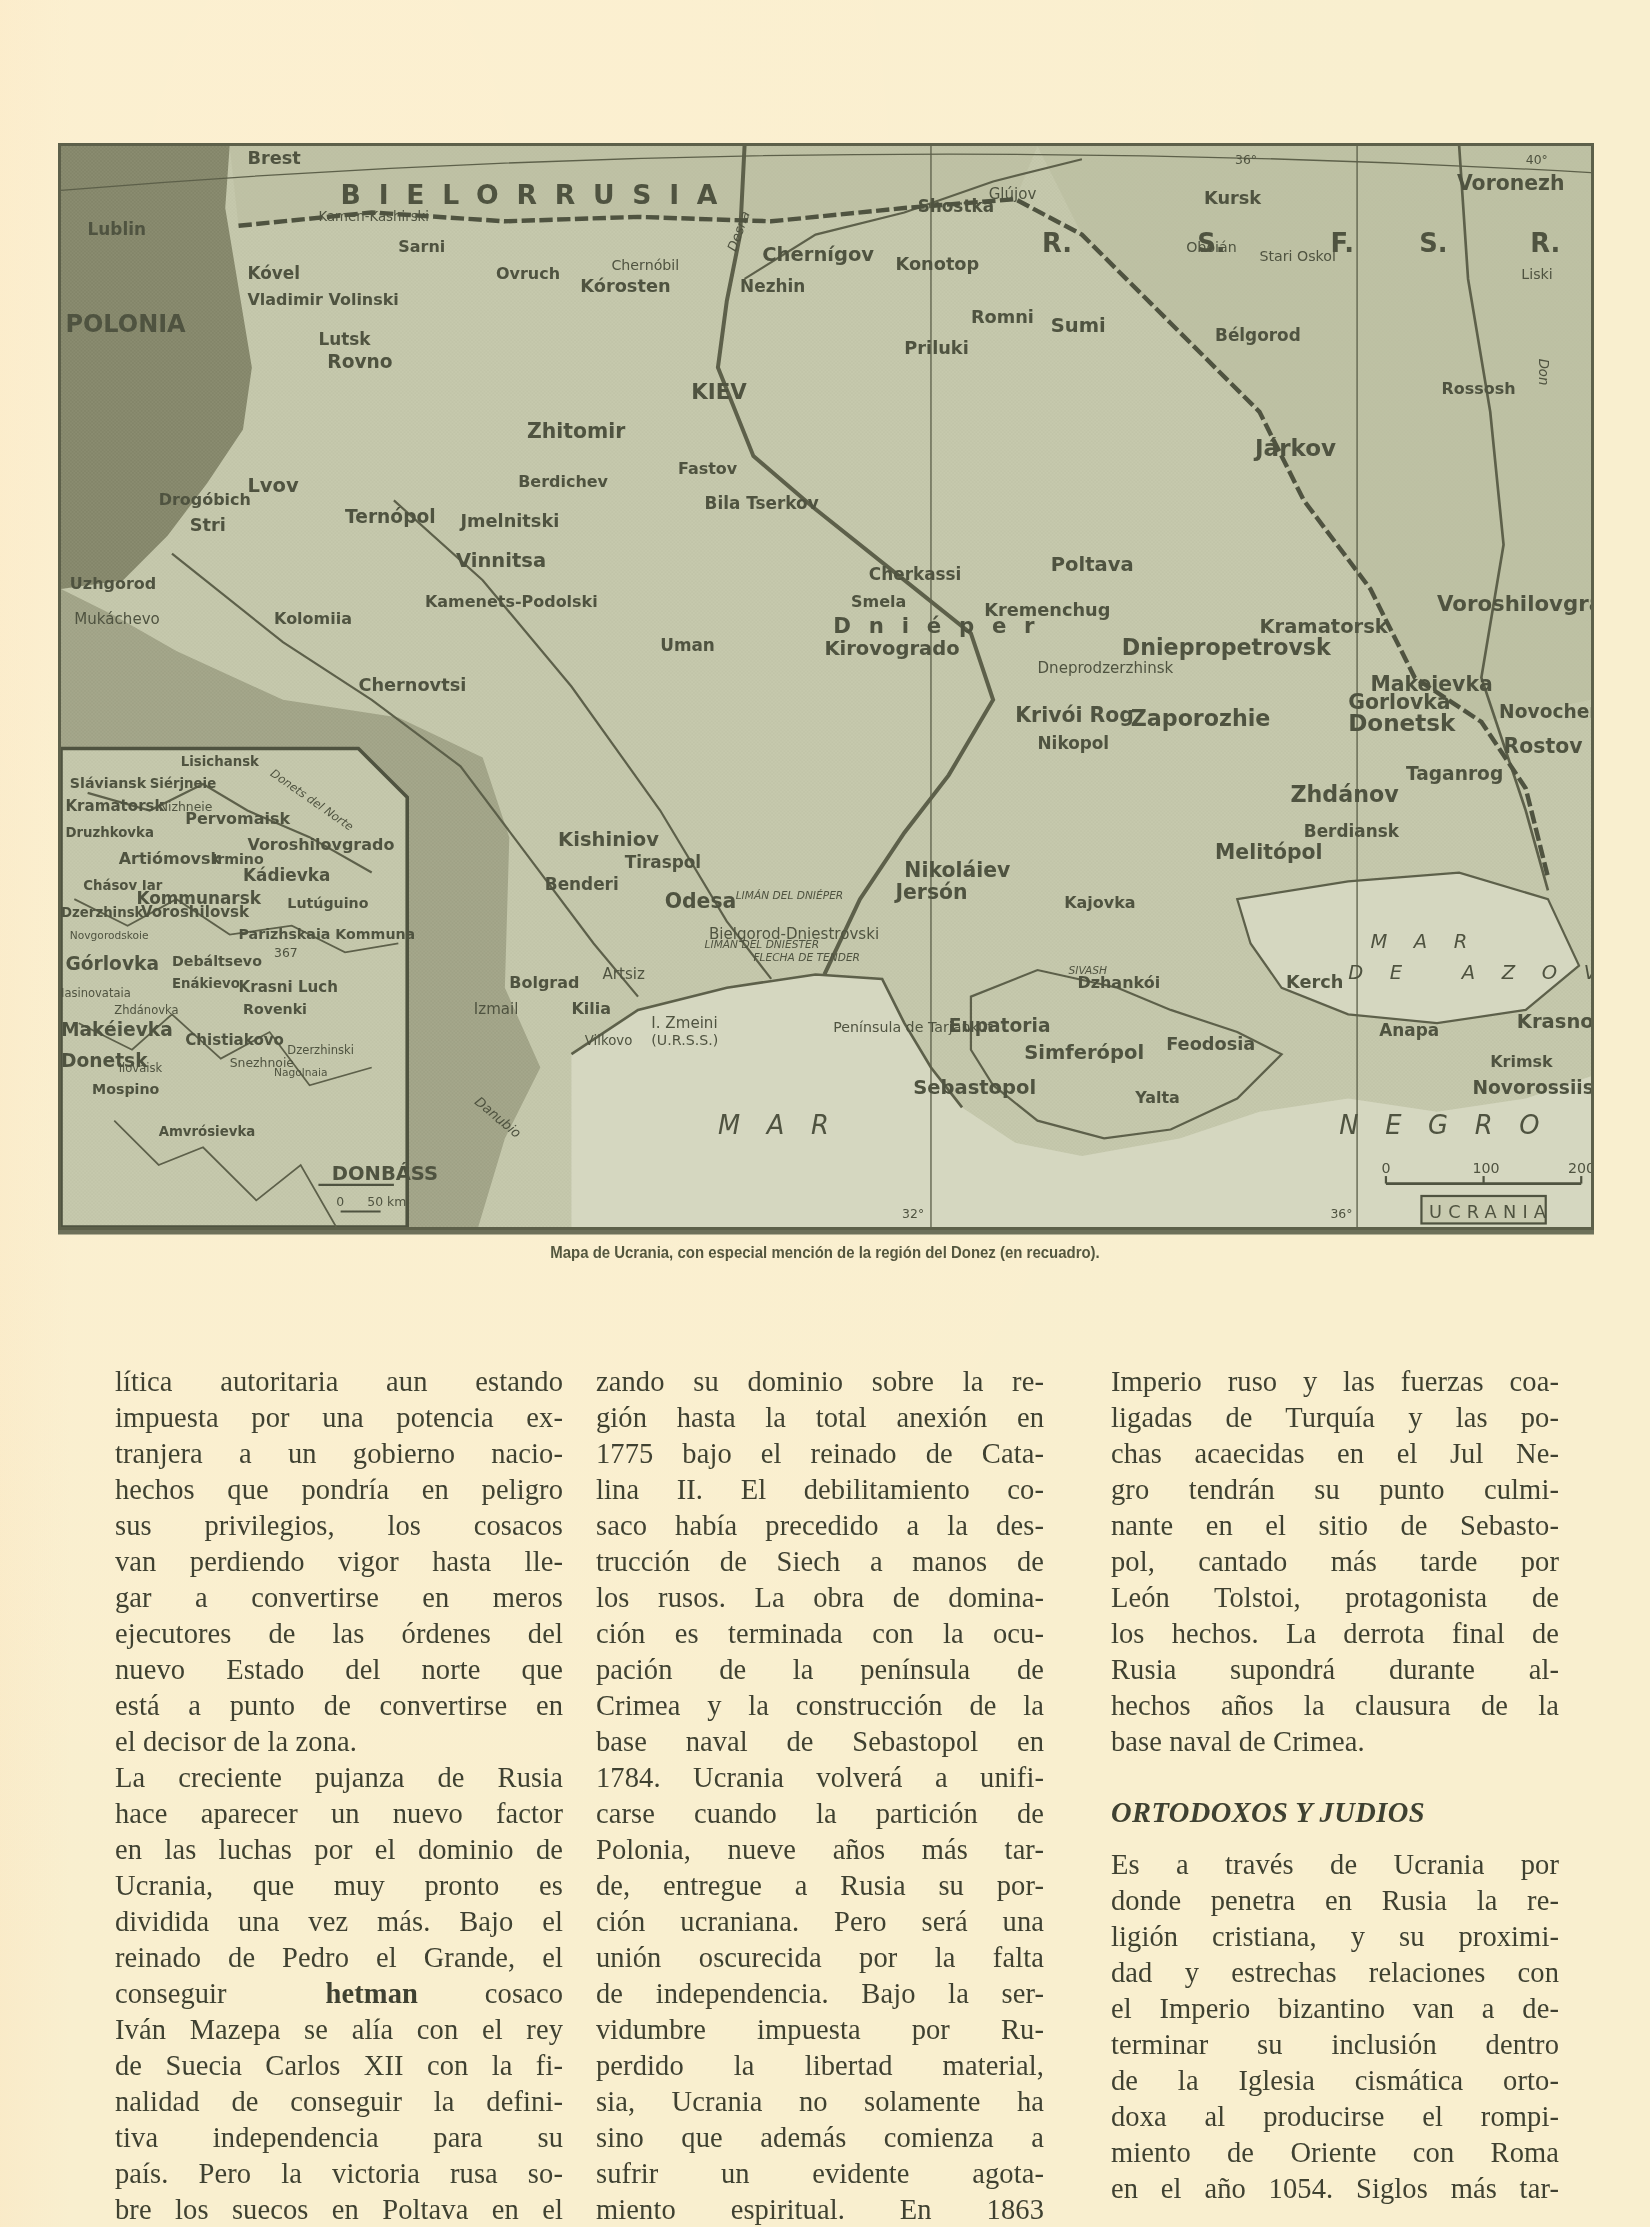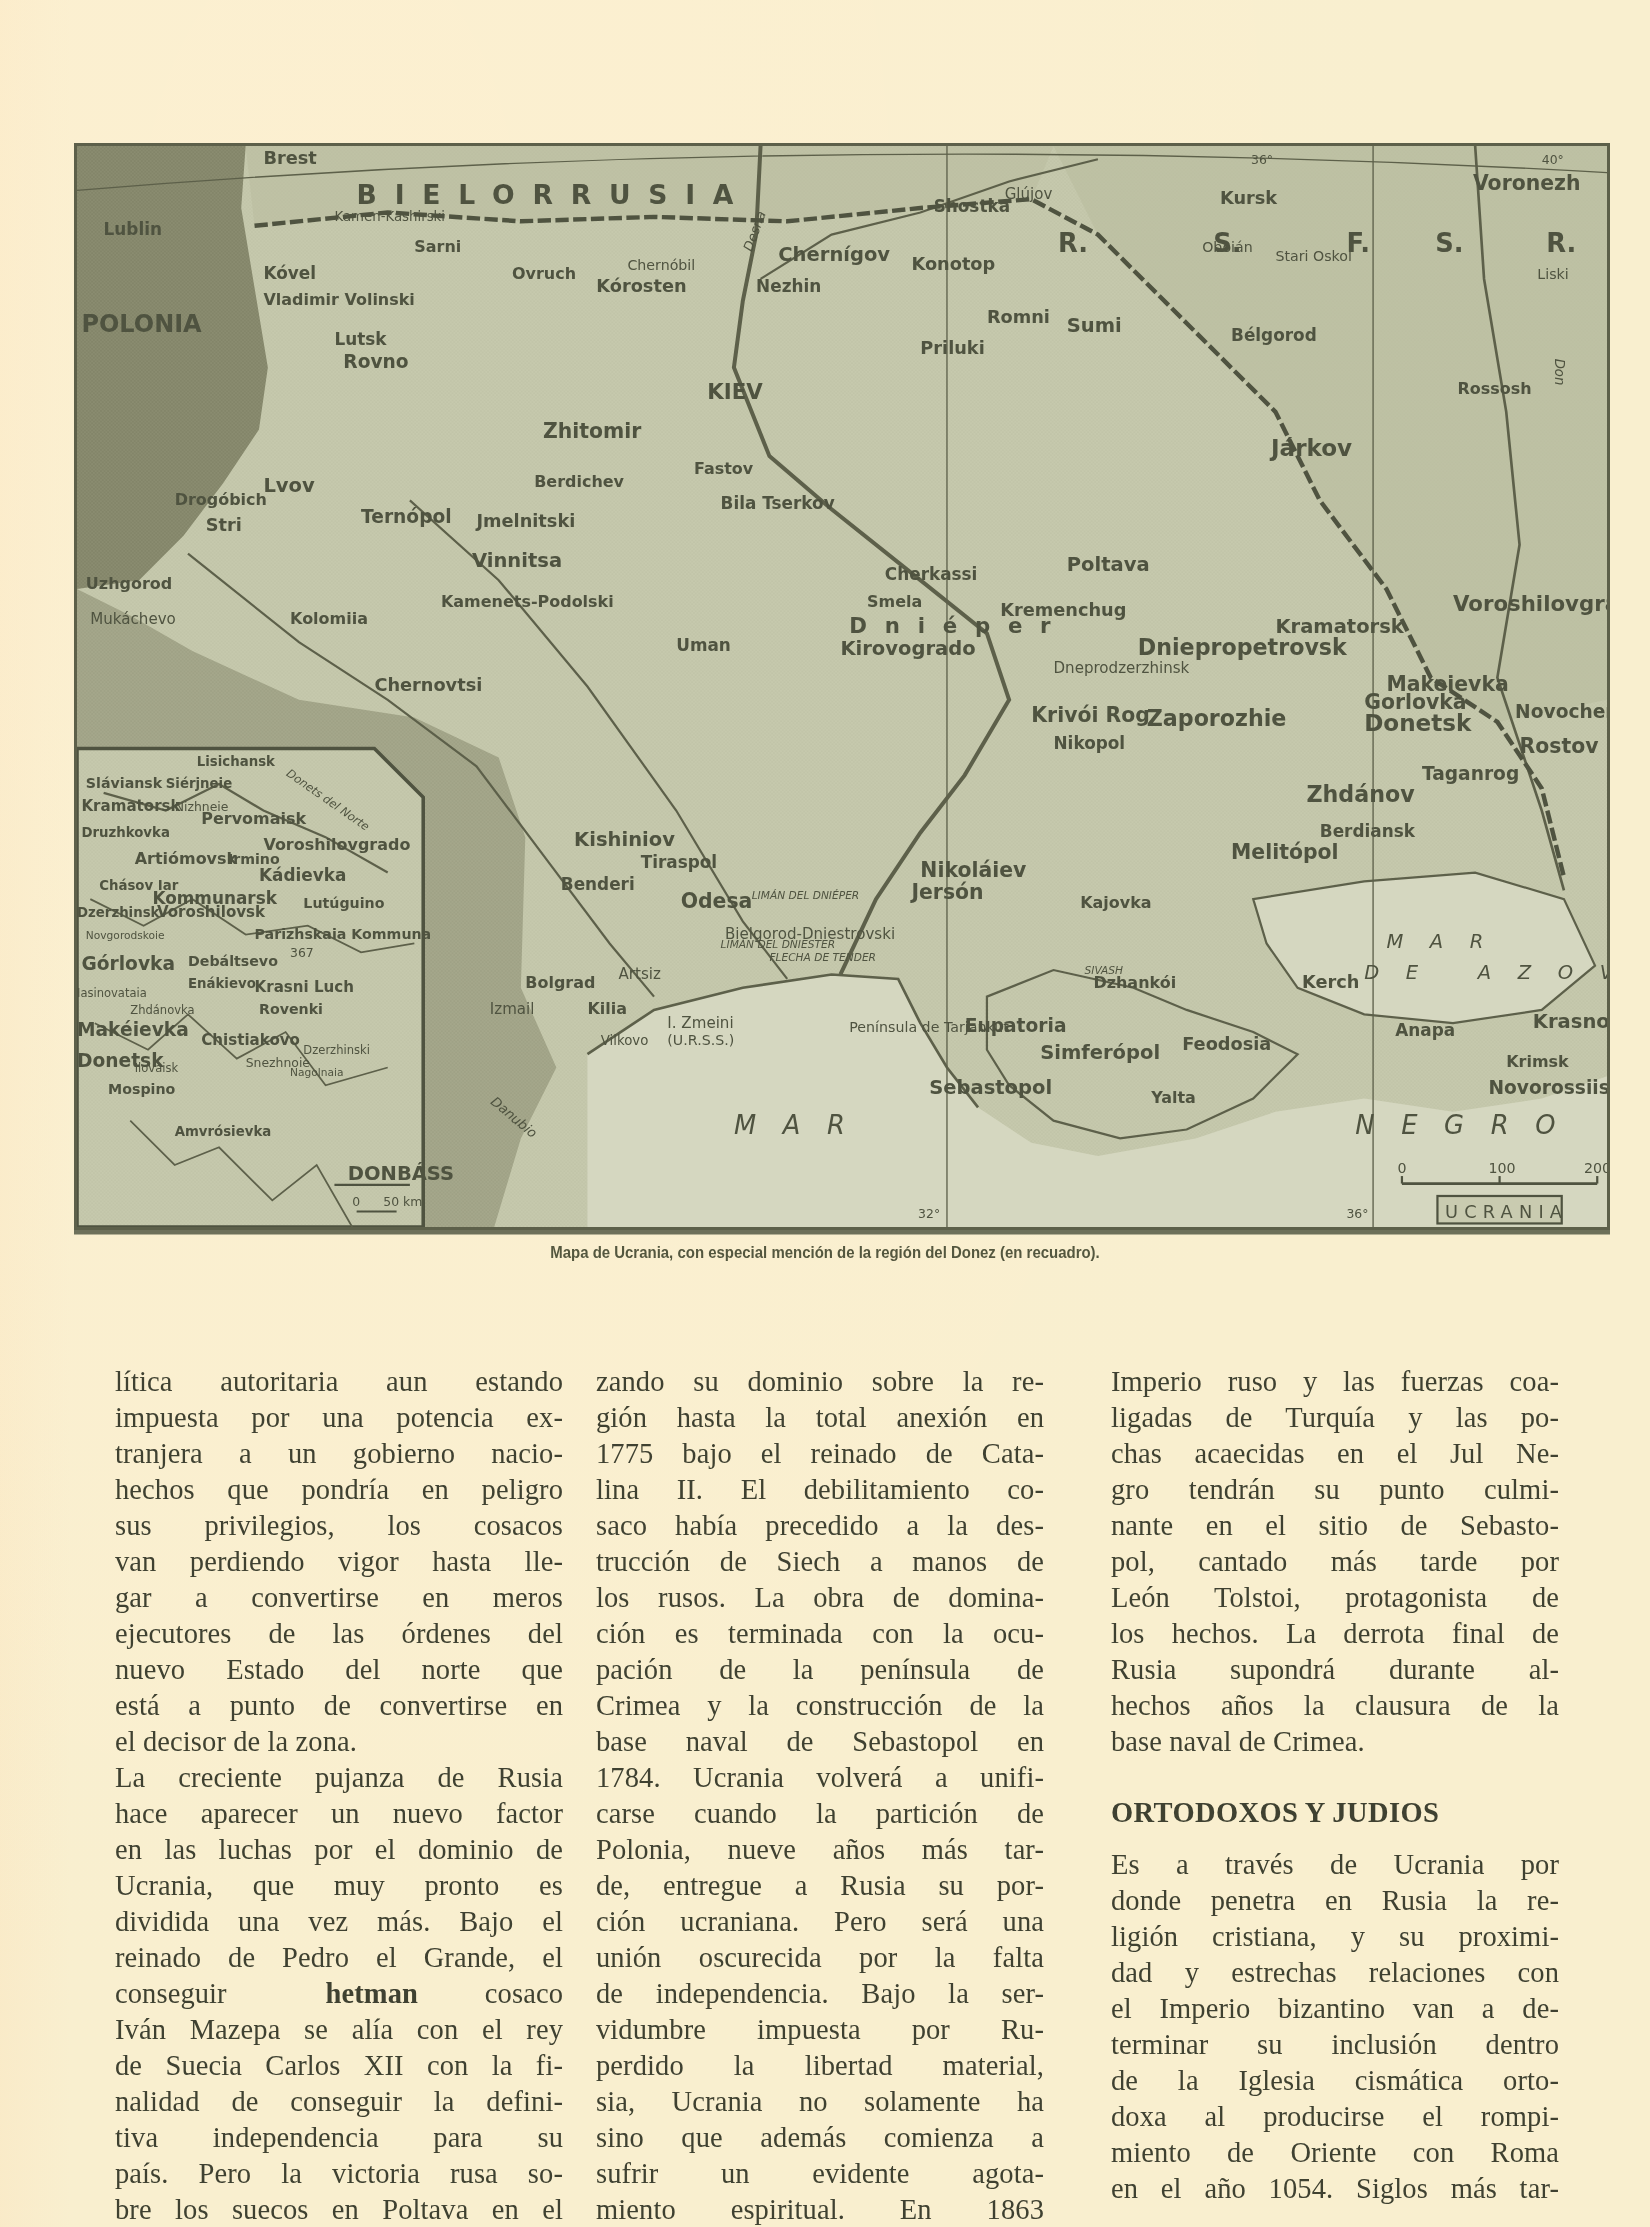--- a/index.html
+++ b/index.html
@@ -14,21 +14,21 @@
   .page-shade {
     position: absolute; inset: 0;
     background:
       radial-gradient(ellipse at 20% 10%, rgba(255,240,210,0.5), rgba(0,0,0,0) 60%),
       linear-gradient(90deg, rgba(250,232,196,0.6) 0, rgba(249,239,207,0) 71px);
     pointer-events: none;
   }
   
   .map-frame {
     position: absolute;
-    left: 74px; top: 143px;
+    left: 58px; top: 143px;
     width: 1536px; height: 1087px;
     background: #c9cbb0;
     border: 3.6px solid #5d604a;
     box-sizing: border-box;
     overflow: hidden;
     box-shadow: 0 4.5px 0 #6d705a;
   }
   .map-frame svg { position: absolute; left: 0; top: 0; width: 100%; height: 100%; }
   .map-label {
     font-family: "DejaVu Sans", "Liberation Sans", sans-serif;
@@ -74,20 +74,21 @@
   .section-heading {
     font-family: "Liberation Serif", "DejaVu Serif", serif;
     font-weight: bold;
     font-size: 28.5px;
     letter-spacing: 0.4px;
     margin-top: 35px;
     margin-bottom: 16px;
     color: #3f4131;
     height: 36px;
     line-height: 36px;
+    font-style: italic;
   }
   .bold-word { font-weight: bold; margin-left: 32px; }
 </style>
 </head>
 <body>
 
 <div class="page-shade"></div>
 
 <div class="map-frame">
   <svg id="map-svg" viewBox="0 0 3447 2440" preserveAspectRatio="none">

